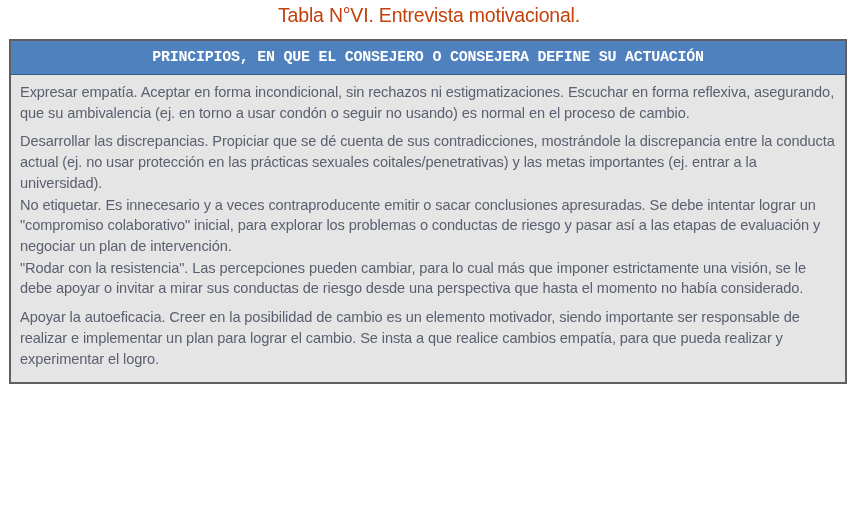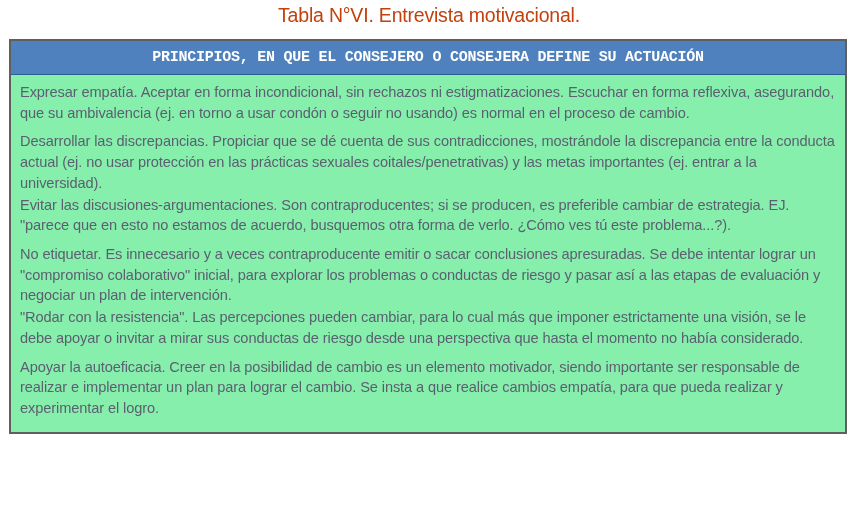--- a/index.html
+++ b/index.html
@@ -50,21 +50,21 @@
   .table-header-label {
     color: #ffffff;
     font-size: 15px;
     font-weight: bold;
     letter-spacing: -0.25px;
     text-align: center;
     font-family: Liberation Mono, monospace;
   }
   .table-body {
     padding: 7px 9px 11px 9px;
-    background: #86efac;
+    background: #e5e5e5;
   }
   .principle-paragraph {
     margin: 0 0 8px 0;
     font-size: 14.6px;
     line-height: 1.42;
     color: #5b6070;
     letter-spacing: -0.1px;
     text-align: left;
     font-family: "Liberation Sans", sans-serif;
   }
@@ -84,21 +84,20 @@
 
   <div class="table-frame">
 
     <div class="table-header-row">
       <div class="table-header-label">PRINCIPIOS, EN QUE EL CONSEJERO O CONSEJERA DEFINE SU ACTUACIÓN</div>
     </div>
 
     <div class="table-body">
       <p class="principle-paragraph">Expresar empatía. Aceptar en forma incondicional, sin rechazos ni estigmatizaciones. Escuchar en forma reflexiva, asegurando, que su ambivalencia (ej. en torno a usar condón o seguir no usando) es normal en el proceso de cambio.</p>
       <p class="principle-paragraph tight">Desarrollar las discrepancias. Propiciar que se dé cuenta de sus contradicciones, mostrándole la discrepancia entre la conducta actual (ej. no usar protección en las prácticas sexuales coitales/penetrativas) y las metas importantes (ej. entrar a la universidad).</p>
-      <p class="principle-paragraph">Evitar las discusiones-argumentaciones. Son contraproducentes; si se producen, es preferible cambiar de estrategia.  EJ. "parece que en esto no estamos de acuerdo, busquemos otra forma de verlo. ¿Cómo ves tú este problema...?).</p>
       <p class="principle-paragraph tight">No etiquetar. Es innecesario y a veces contraproducente emitir o sacar conclusiones apresuradas. Se debe intentar lograr un "compromiso colaborativo" inicial, para explorar los problemas o conductas de riesgo y pasar así a las etapas de evaluación y negociar un plan de intervención.</p>
       <p class="principle-paragraph">"Rodar con la resistencia". Las percepciones pueden cambiar, para lo cual más que imponer estrictamente una visión, se le debe apoyar o invitar a mirar sus conductas de riesgo desde una  perspectiva que hasta el momento no había considerado.</p>
       <p class="principle-paragraph last">Apoyar la autoeficacia. Creer en la posibilidad de cambio es un elemento motivador, siendo importante ser responsable de realizar e implementar un plan para lograr el cambio. Se insta a que realice cambios empatía, para que pueda realizar y experimentar el logro.</p>
     </div>
 
   </div>
 
 </div>
 
 </body></html>

